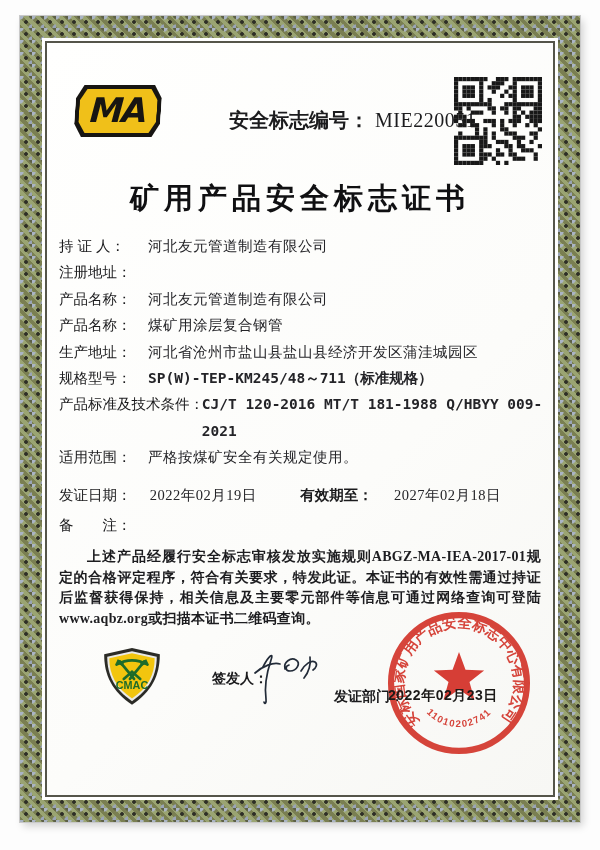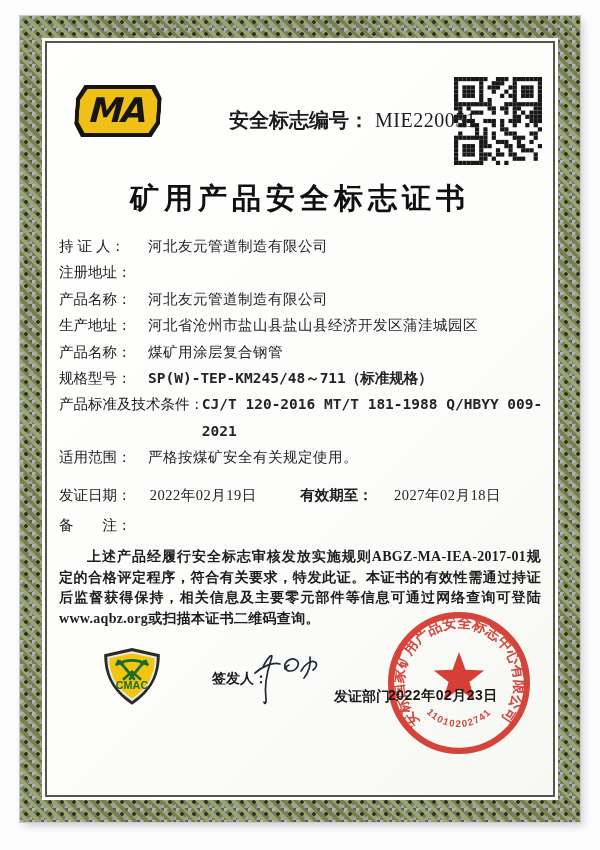--- a/index.html
+++ b/index.html
@@ -359,26 +359,26 @@
         <span class="fvalue">河北友元管道制造有限公司</span>
       </div>
       <div class="frow">
         <span class="flabel">注册地址：</span>
       </div>
       <div class="frow">
         <span class="flabel">产品名称：</span>
         <span class="fvalue">河北友元管道制造有限公司</span>
       </div>
       <div class="frow">
+        <span class="flabel">产品名称：</span>
+        <span class="fvalue">煤矿用涂层复合钢管</span>
+      </div>
+      <div class="frow">
         <span class="flabel">生产地址：</span>
         <span class="fvalue">河北省沧州市盐山县盐山县经济开发区蒲洼城园区</span>
-      </div>
-      <div class="frow">
-        <span class="flabel">产品名称：</span>
-        <span class="fvalue">煤矿用涂层复合钢管</span>
       </div>
       <div class="frow">
         <span class="flabel">规格型号：</span>
         <span class="fvalue mono">SP(W)-TEP-KM245/48～711（标准规格）</span>
       </div>
       <div class="frow">
         <span class="flabel">产品标准及技术条件：</span>
         <span class="fvalue mono">CJ/T 120-2016 MT/T 181-1988 Q/HBYY 009-2021</span>
       </div>
       <div class="frow">

